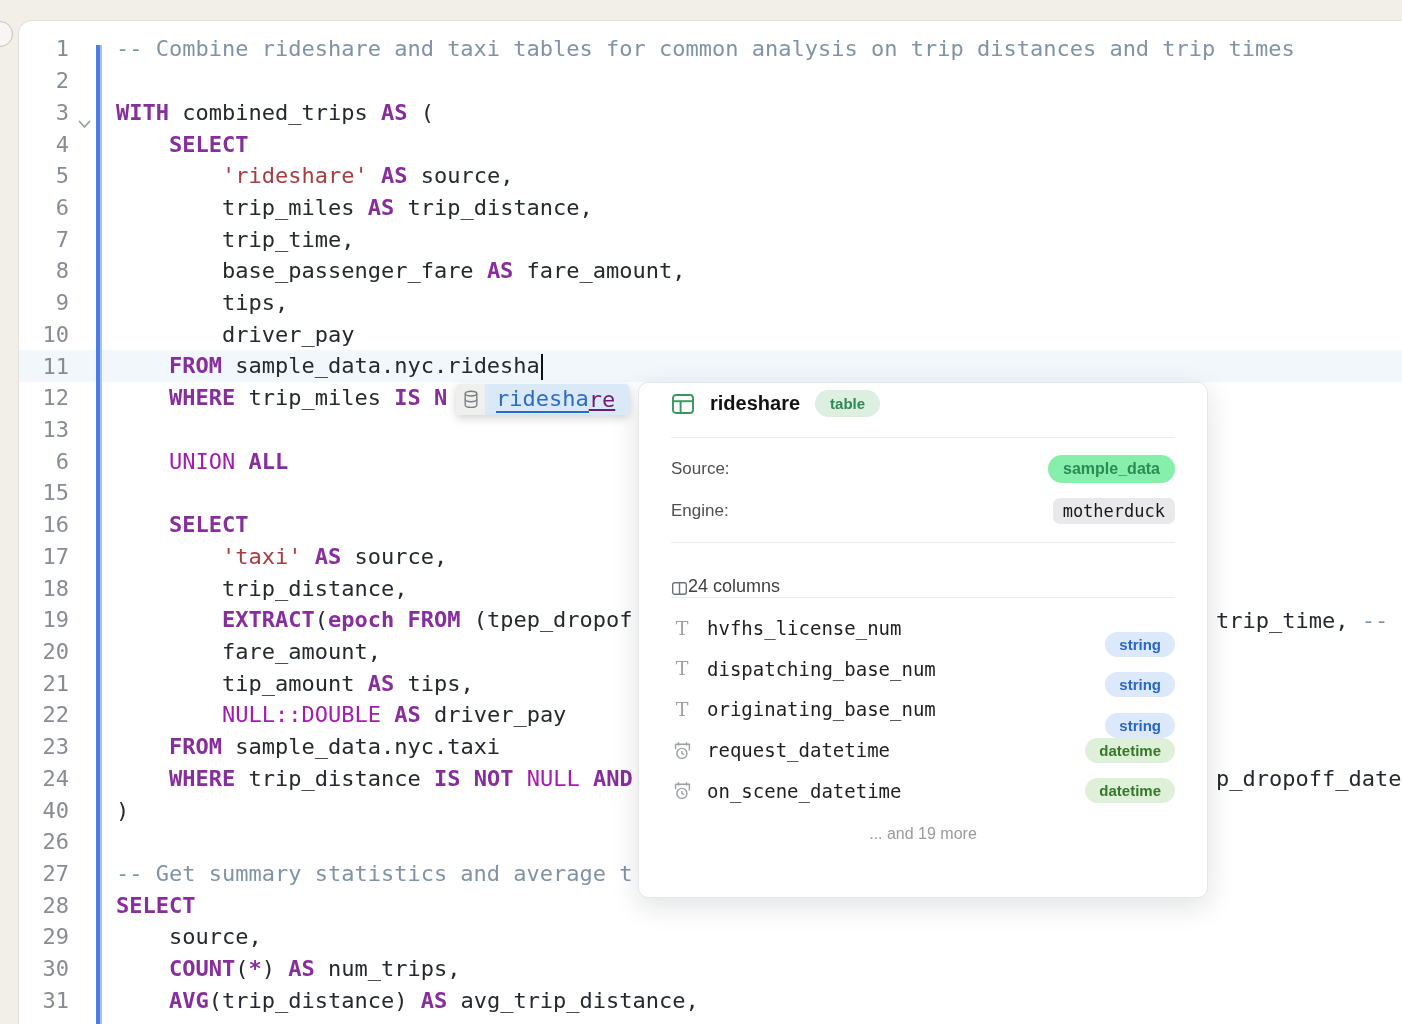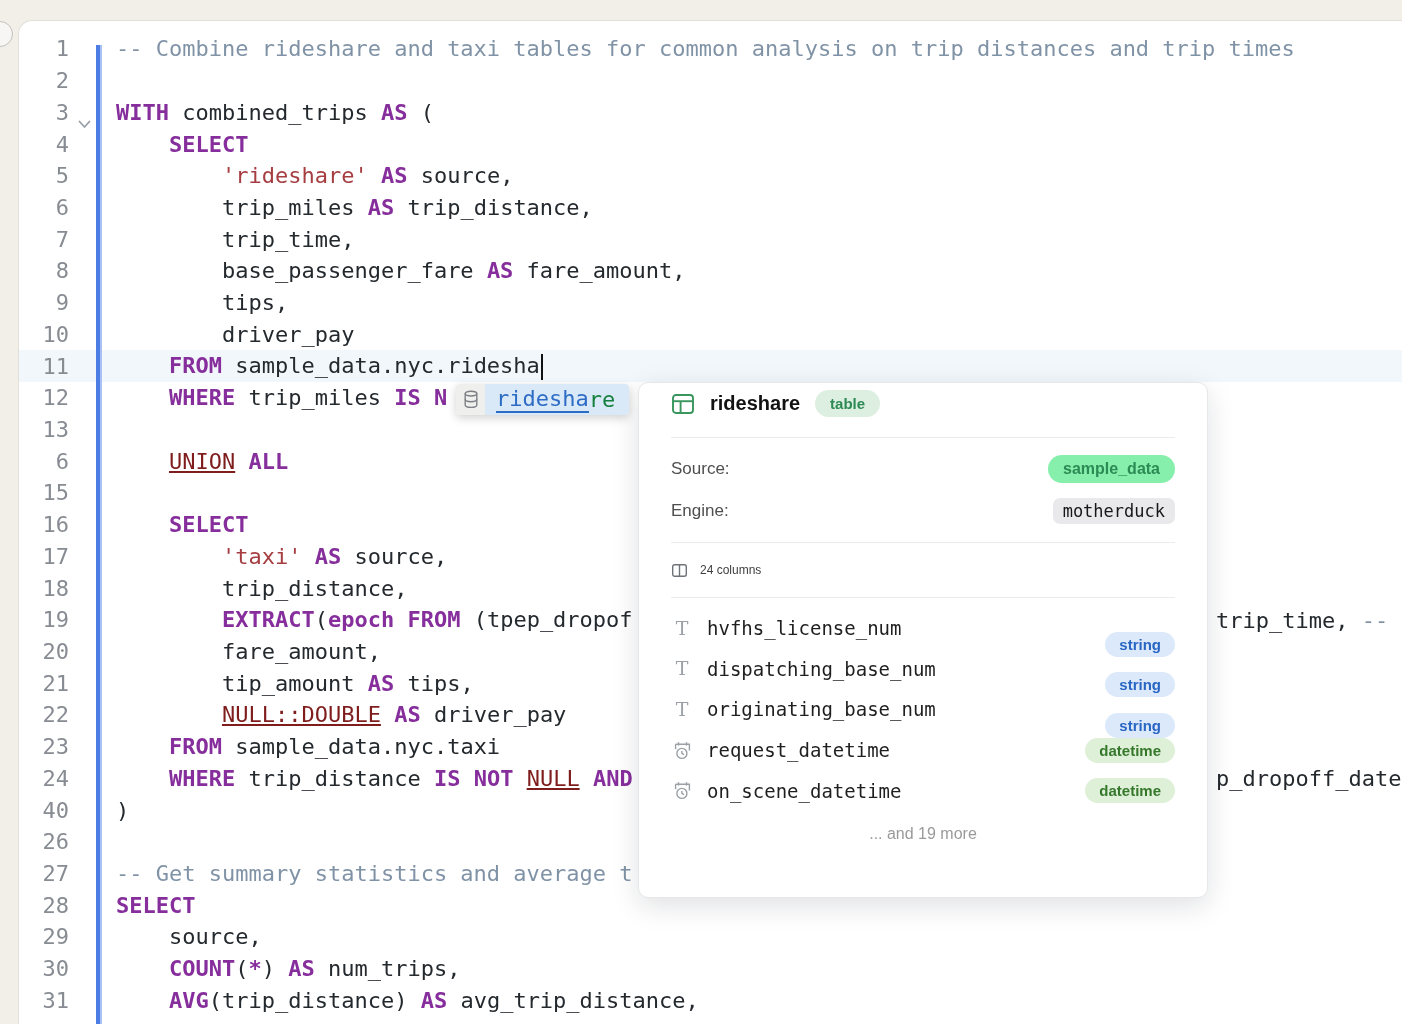--- a/index.html
+++ b/index.html
@@ -32,37 +32,37 @@
   .accent-bar{
     position:absolute;left:77px;top:12px;bottom:0;width:6px;z-index:2;
     background:#4c7de5;border-right:2px solid #a9c1f2;box-sizing:border-box;
   }
   .fold{
     position:absolute;left:56px;top:75px;width:18px;height:32px;z-index:3;
     display:flex;align-items:center;justify-content:center;
   }
   
   .tk-k{color:#862e9c;font-weight:bold;}
-  .tk-g{color:#7f1d1d;text-decoration:underline;}
+  .tk-g{color:#a21caf;}
   .tk-s{color:#a63d40;}
   .tk-c{color:#8093a6;}
   .tk-d{color:#24292e;}
   .cursor{display:inline-block;width:2px;height:26px;background:#111;vertical-align:middle;margin-left:1px;}
   
   .ac{
     position:absolute;left:437px;top:363px;height:31px;display:flex;z-index:12;
     border-radius:4px;overflow:hidden;box-shadow:0 3px 10px rgba(0,0,0,.18);
   }
   .ac-iconbox{width:29px;background:#efefee;display:flex;align-items:center;justify-content:center;}
   .ac-item{
     background:#d9e9f8;display:flex;align-items:center;padding:0 14px 0 11px;
     font-family:"DejaVu Sans Mono","Liberation Mono",monospace;font-size:22px;
   }
   .ac-match{color:#2d6cc4;border-bottom:2px solid #2d6cc4;}
-  .ac-rest{color:#15803d;}
+  .ac-rest{color:#701a75;text-decoration:underline;}
   
   .popup{
     position:absolute;left:619px;top:361px;width:570px;height:516px;z-index:10;
     background:#fff;border:1px solid #e7e7e7;border-radius:10px;
     box-shadow:0 8px 28px rgba(16,24,40,.13);box-sizing:border-box;padding:0 32px;
   }
   .popup-header{display:flex;align-items:center;gap:15px;height:41px;}
   .popup-title{font-size:20px;font-weight:bold;color:#121212;}
   .badge-table{
     background:#dcefe0;color:#2c8a55;font-weight:bold;font-size:15px;
@@ -71,21 +71,21 @@
   .pdivider{border:none;border-top:1px solid #ececec;margin:0;}
   .d1{margin-top:13px;}
   .info-section{padding:10px 0;}
   .info-row{display:flex;justify-content:space-between;align-items:center;height:42px;}
   .info-label{font-size:17px;color:#4f4f4f;}
   .pill-green{background:#86efac;color:#2c8a55;font-weight:bold;font-size:16px;padding:5px 15px;border-radius:15px;}
   .pill-graymono{
     background:#e9e9ec;color:#17171b;font-family:"DejaVu Sans Mono","Liberation Mono",monospace;
     font-size:17px;padding:3px 10px;border-radius:7px;
   }
-  .count-row{height:54px;display:flex;align-items:center;gap:12px;font-size:12px;color:#3f3f3f;}
+  .count-row{height:54px;display:flex;align-items:flex-end;font-size:18px;color:#3f3f3f;}
   .cols-list{padding-top:10px;}
   .col-row{height:40.6px;display:flex;align-items:center;}
   .col-icon{flex:none;width:22px;display:flex;align-items:center;justify-content:center;margin-right:14px;}
   .ticon{font-family:"DejaVu Serif",serif;font-size:19px;color:#9aa0a6;line-height:1;}
   .col-name{
     flex:1;font-family:"DejaVu Sans Mono","Liberation Mono",monospace;font-size:19px;color:#1f1f1f;
     white-space:pre;
   }
   .pill{font-weight:bold;font-size:15px;padding:4px 14px;border-radius:14px;}
   .pill.string{background:#dbe9fa;color:#2a66c4;margin-top:32px;}

